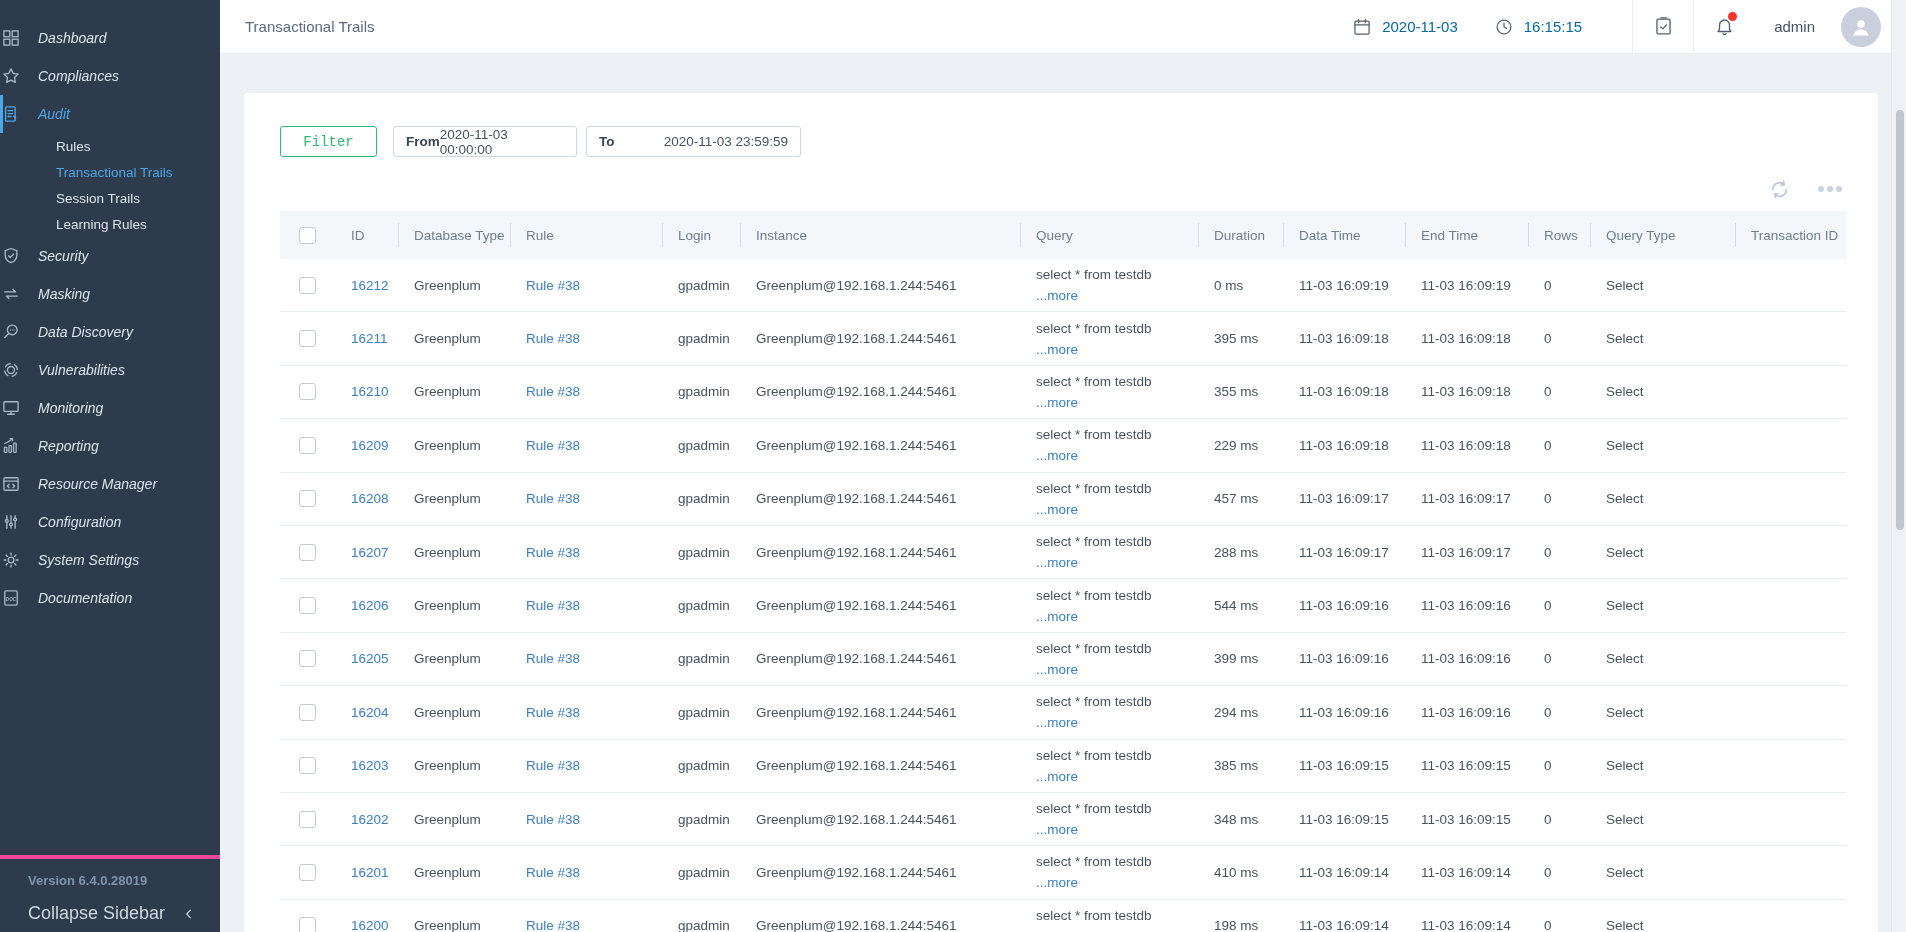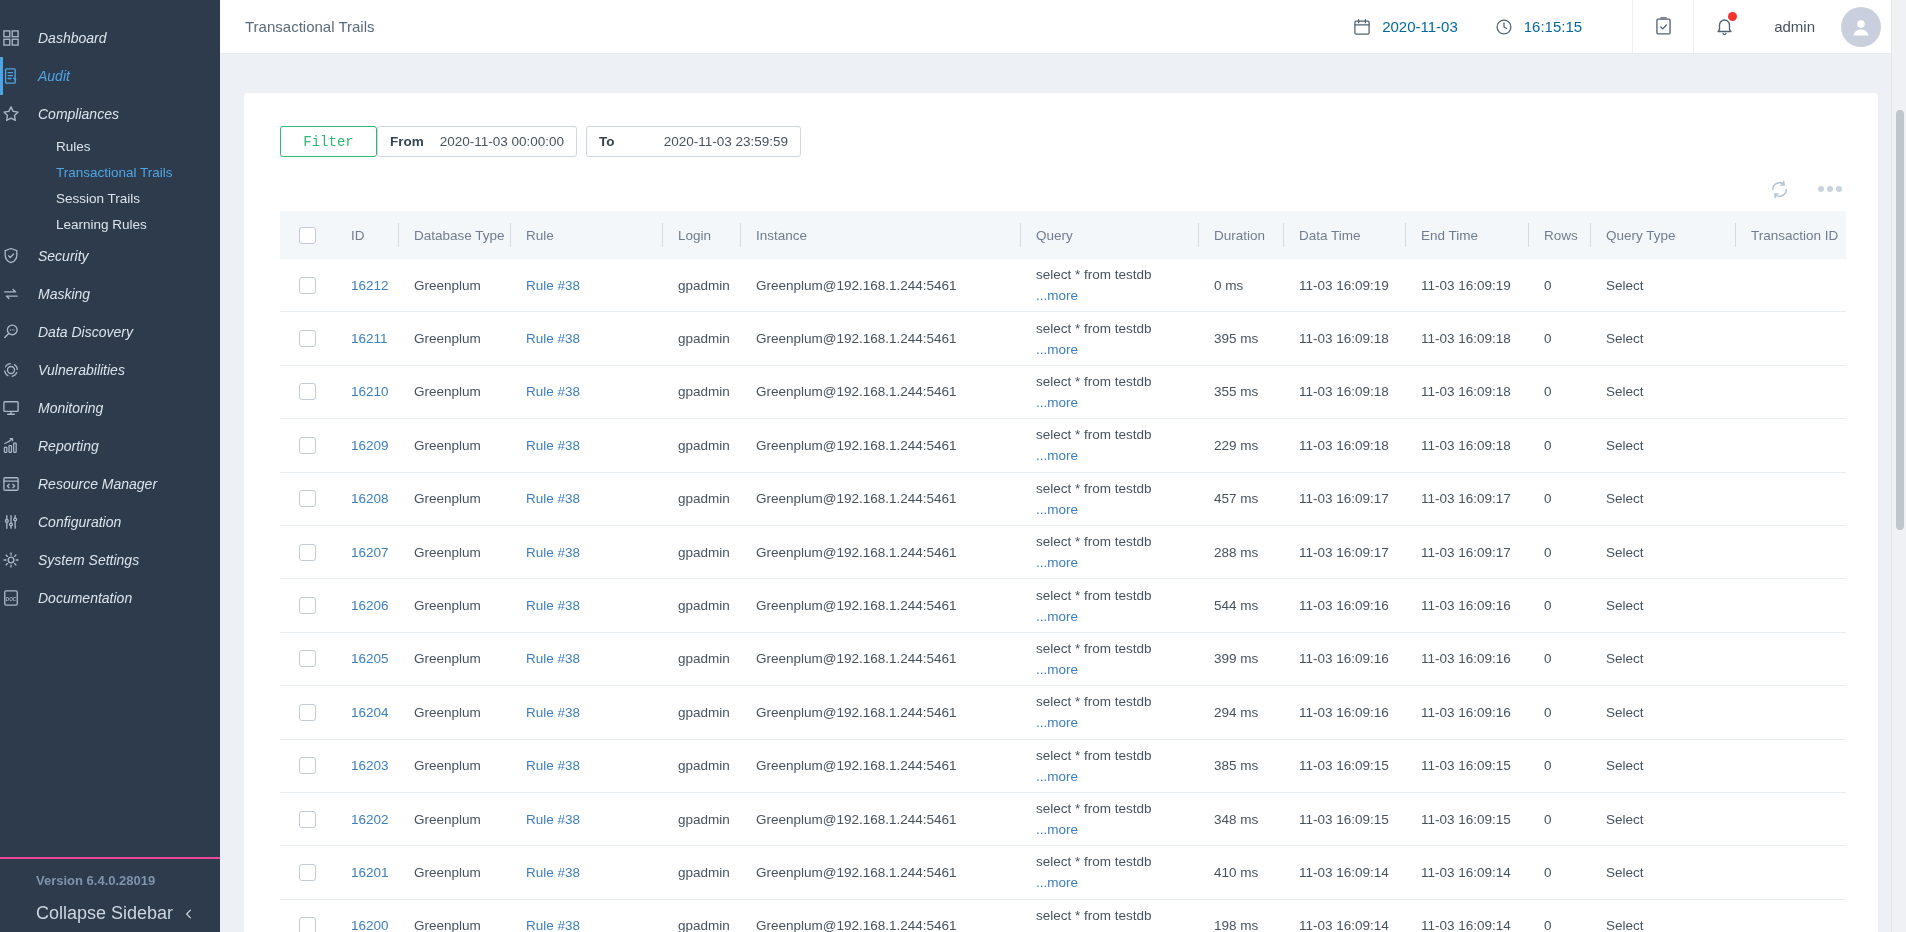--- a/index.html
+++ b/index.html
@@ -15,21 +15,21 @@
   .logo-arc { position:absolute; left:40px; top:-11px; pointer-events:none; }
   .menu { padding-top:19px; flex:1 1 auto; overflow:hidden; }
   .menu-item { height:38px; display:flex; align-items:center; font-size:14px; color:#dce4eb; cursor:pointer; position:relative;font-style:italic; }
   .menu-item .mi-icon { width:21px; height:21px; margin-right:17px; color:#aab8c6; display:flex; align-items:center; justify-content:center; }
   .menu-item.active { color:#4ea5e4; }
   .menu-item.active .mi-icon { color:#4ea5e4; }
   .menu-item.active::before { content:""; position:absolute; left:0; top:0; width:3px; height:38px; background:#4ea5e4; }
   .submenu { }
   .submenu-item { height:26px; display:flex; align-items:center; padding-left:56px; font-size:13.5px; color:#dce4eb; cursor:pointer; }
   .submenu-item.active { color:#4ea5e4; }
-  .sidebar-footer { margin-top:auto; border-top:2px solid #ec4899; padding:14px 24px 8px 36px; }
+  .sidebar-footer { margin-top:auto; border-top:4px solid #ec4899; padding:14px 24px 8px 28px; }
   .version { font-size:13px; font-weight:bold; color:#7f93a9; }
   .collapse-row { margin-top:15px; display:flex; align-items:center; justify-content:space-between; color:#cdd6de; font-size:18px; cursor:pointer; }
   .collapse-row svg { color:#cdd6de; }
 
   
   .main { flex:1; display:flex; flex-direction:column; position:relative; }
   .topbar { height:54px; min-height:54px; background:#fff; border-bottom:1px solid #e8ebef; display:flex; align-items:center; padding-left:25px; }
   .page-title { font-size:15px; color:#5a6b7c; flex:1; }
   .tb-right { display:flex; align-items:center; height:100%; }
   .dt-item { display:flex; align-items:center; gap:10px; color:#0369a1; font-size:15px; }
@@ -44,21 +44,21 @@
   .avatar { width:40px; height:40px; border-radius:50%; background:#c9cfdc; display:flex; align-items:center; justify-content:center; overflow:hidden; }
 
   
   .content { flex:1; background:#edf0f4; position:relative; overflow:hidden; }
   .card { position:absolute; left:24px; top:39px; width:1634px; height:880px; background:#fff; border-radius:4px; padding:33px 32px 0 36px; }
   .filter-row { display:flex; align-items:center; }
   .filter-btn { width:97px; height:31px; border:1px solid #2eb872; color:#2eb872; background:#fff; border-radius:3px; font-size:14px; font-family:Liberation Mono, monospace; cursor:pointer; }
   .date-field { height:31px; border:1px solid #cfd6dd; border-radius:3px; background:#fff; display:flex; align-items:center; justify-content:space-between; padding:0 12px; cursor:pointer; }
   .date-field .df-label { font-size:13.5px; font-weight:bold; color:#36454f; }
   .date-field .df-value { font-size:13.5px; color:#46535f; }
-  .field-from { width:200px; }
+  .field-from { width:184px; margin-left:16px; }
   .field-to { width:215px; margin-left:9px; }
   .table-actions { height:44px; display:flex; align-items:center; justify-content:flex-end; gap:24px; padding-right:2px; margin-top:10px; }
   .icon-btn { background:none; border:none; cursor:pointer; color:#b9c5d2; display:flex; align-items:center; }
   .dots-btn { color:#c9d3de; }
 
   
   .dtable { width:1566px; }
   .thead { display:flex; height:48px; background:#f4f7fa; align-items:stretch; }
   .hcell { display:flex; align-items:center; padding-left:16px; font-size:13.5px; color:#6f7e8f; position:relative; overflow:hidden; white-space:nowrap; cursor:pointer; }
   .hcell.sep::before { content:""; position:absolute; left:0; top:12px; width:1px; height:24px; background:#d4dbe3; }
@@ -99,37 +99,37 @@
         <span class="mi-icon">
           <svg width="20" height="20" viewBox="0 0 24 24" fill="none" stroke="currentColor" stroke-width="1.6">
               <rect x="3.5" y="3.5" width="7" height="7"></rect>
               <rect x="13.5" y="3.5" width="7" height="7"></rect>
               <rect x="3.5" y="13.5" width="7" height="7"></rect>
               <rect x="13.5" y="13.5" width="7" height="7"></rect>
             </svg>
         </span>
           <span>Dashboard</span>
       </div>
+      <div class="menu-item">
+        <span class="mi-icon">
+          <svg width="20" height="20" viewBox="0 0 24 24" fill="none" stroke="currentColor" stroke-width="1.6" stroke-linejoin="round">
+              <path d="M12 3.5l2.6 5.3 5.9.9-4.3 4.1 1 5.8-5.2-2.7-5.2 2.7 1-5.8L3.5 9.7l5.9-.9z"></path>
+            </svg>
+        </span>
+          <span>Compliances</span>
+      </div>
       <div class="menu-item active">
         <span class="mi-icon">
           <svg width="20" height="20" viewBox="0 0 24 24" fill="none" stroke="currentColor" stroke-width="1.6" stroke-linecap="round">
               <rect x="5.5" y="3.5" width="11.5" height="17" rx="1"></rect>
               <path d="M8.5 8h5.5M8.5 11.5h5.5M8.5 15h3.5"></path>
               <path d="M15.5 13.5l3 3-1.2 1.2-3-3z" fill="currentColor" stroke="none"></path>
             </svg>
         </span>
           <span>Audit</span>
-      </div>
-      <div class="menu-item">
-        <span class="mi-icon">
-          <svg width="20" height="20" viewBox="0 0 24 24" fill="none" stroke="currentColor" stroke-width="1.6" stroke-linejoin="round">
-              <path d="M12 3.5l2.6 5.3 5.9.9-4.3 4.1 1 5.8-5.2-2.7-5.2 2.7 1-5.8L3.5 9.7l5.9-.9z"></path>
-            </svg>
-        </span>
-          <span>Compliances</span>
       </div>
       <div class="submenu">
         <div class="submenu-item">
             <span>Rules</span>
           </div>
         <div class="submenu-item active">
             <span>Transactional Trails</span>
           </div>
         <div class="submenu-item">
             <span>Session Trails</span>

